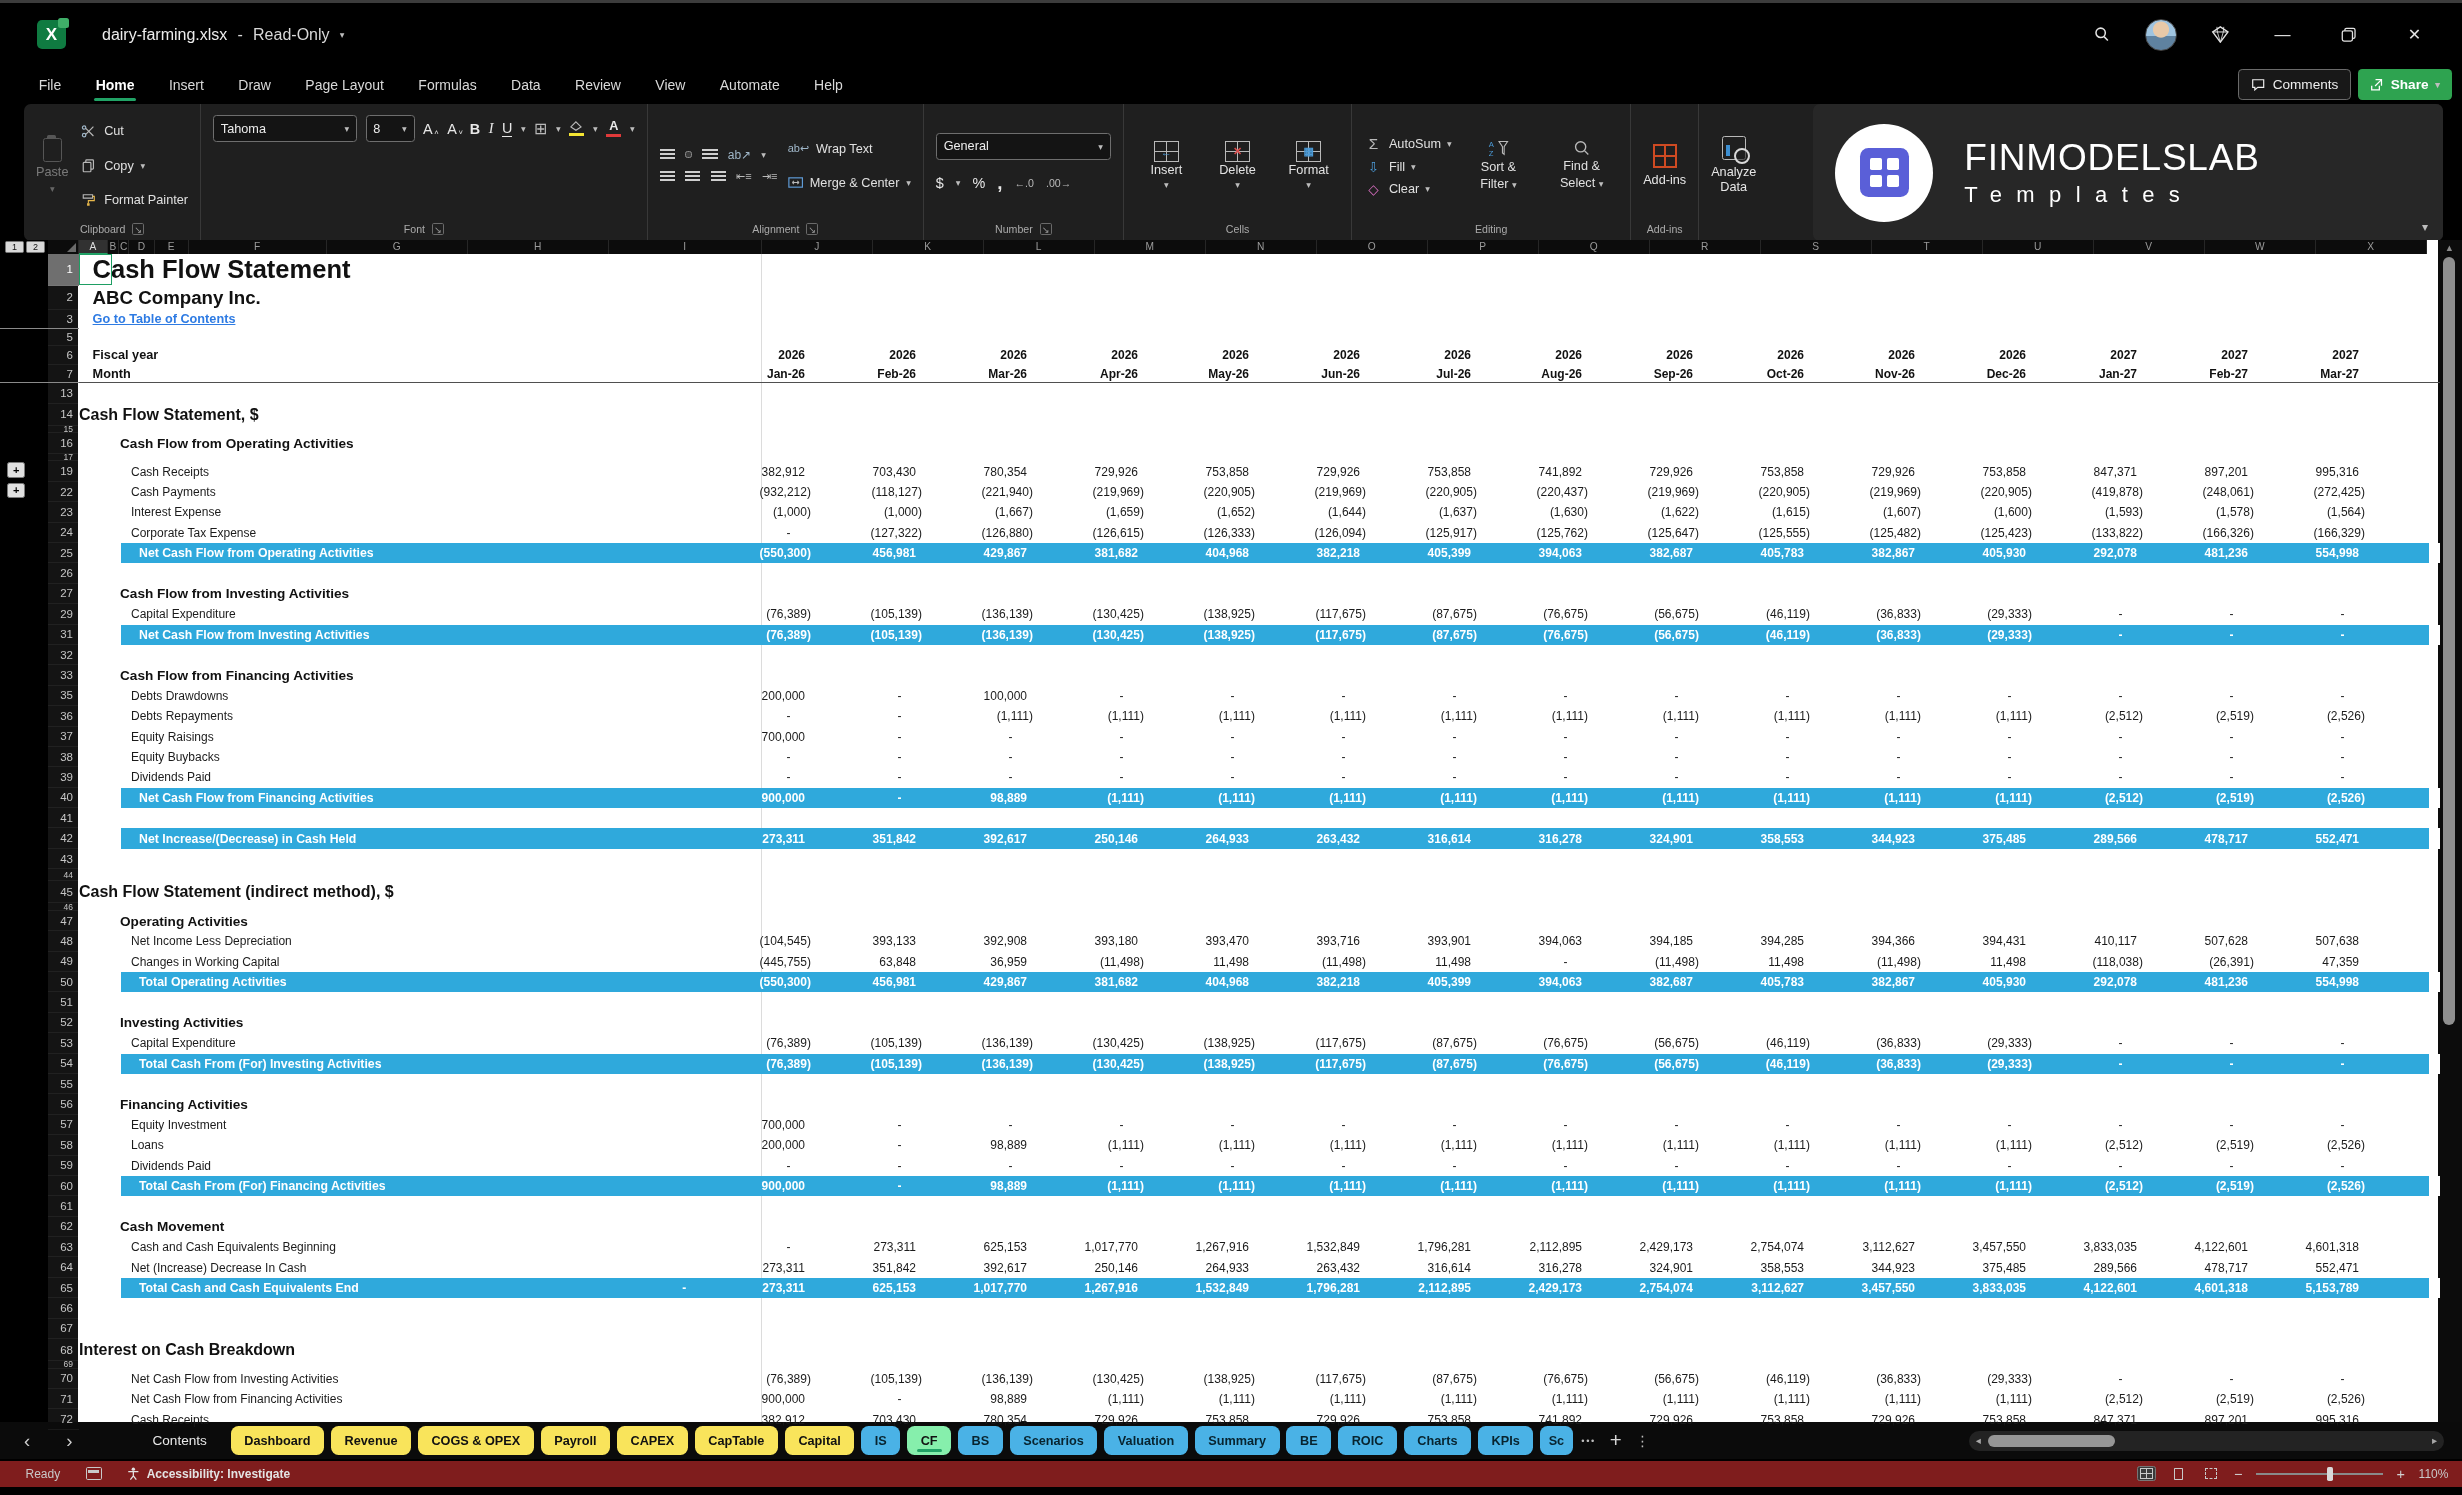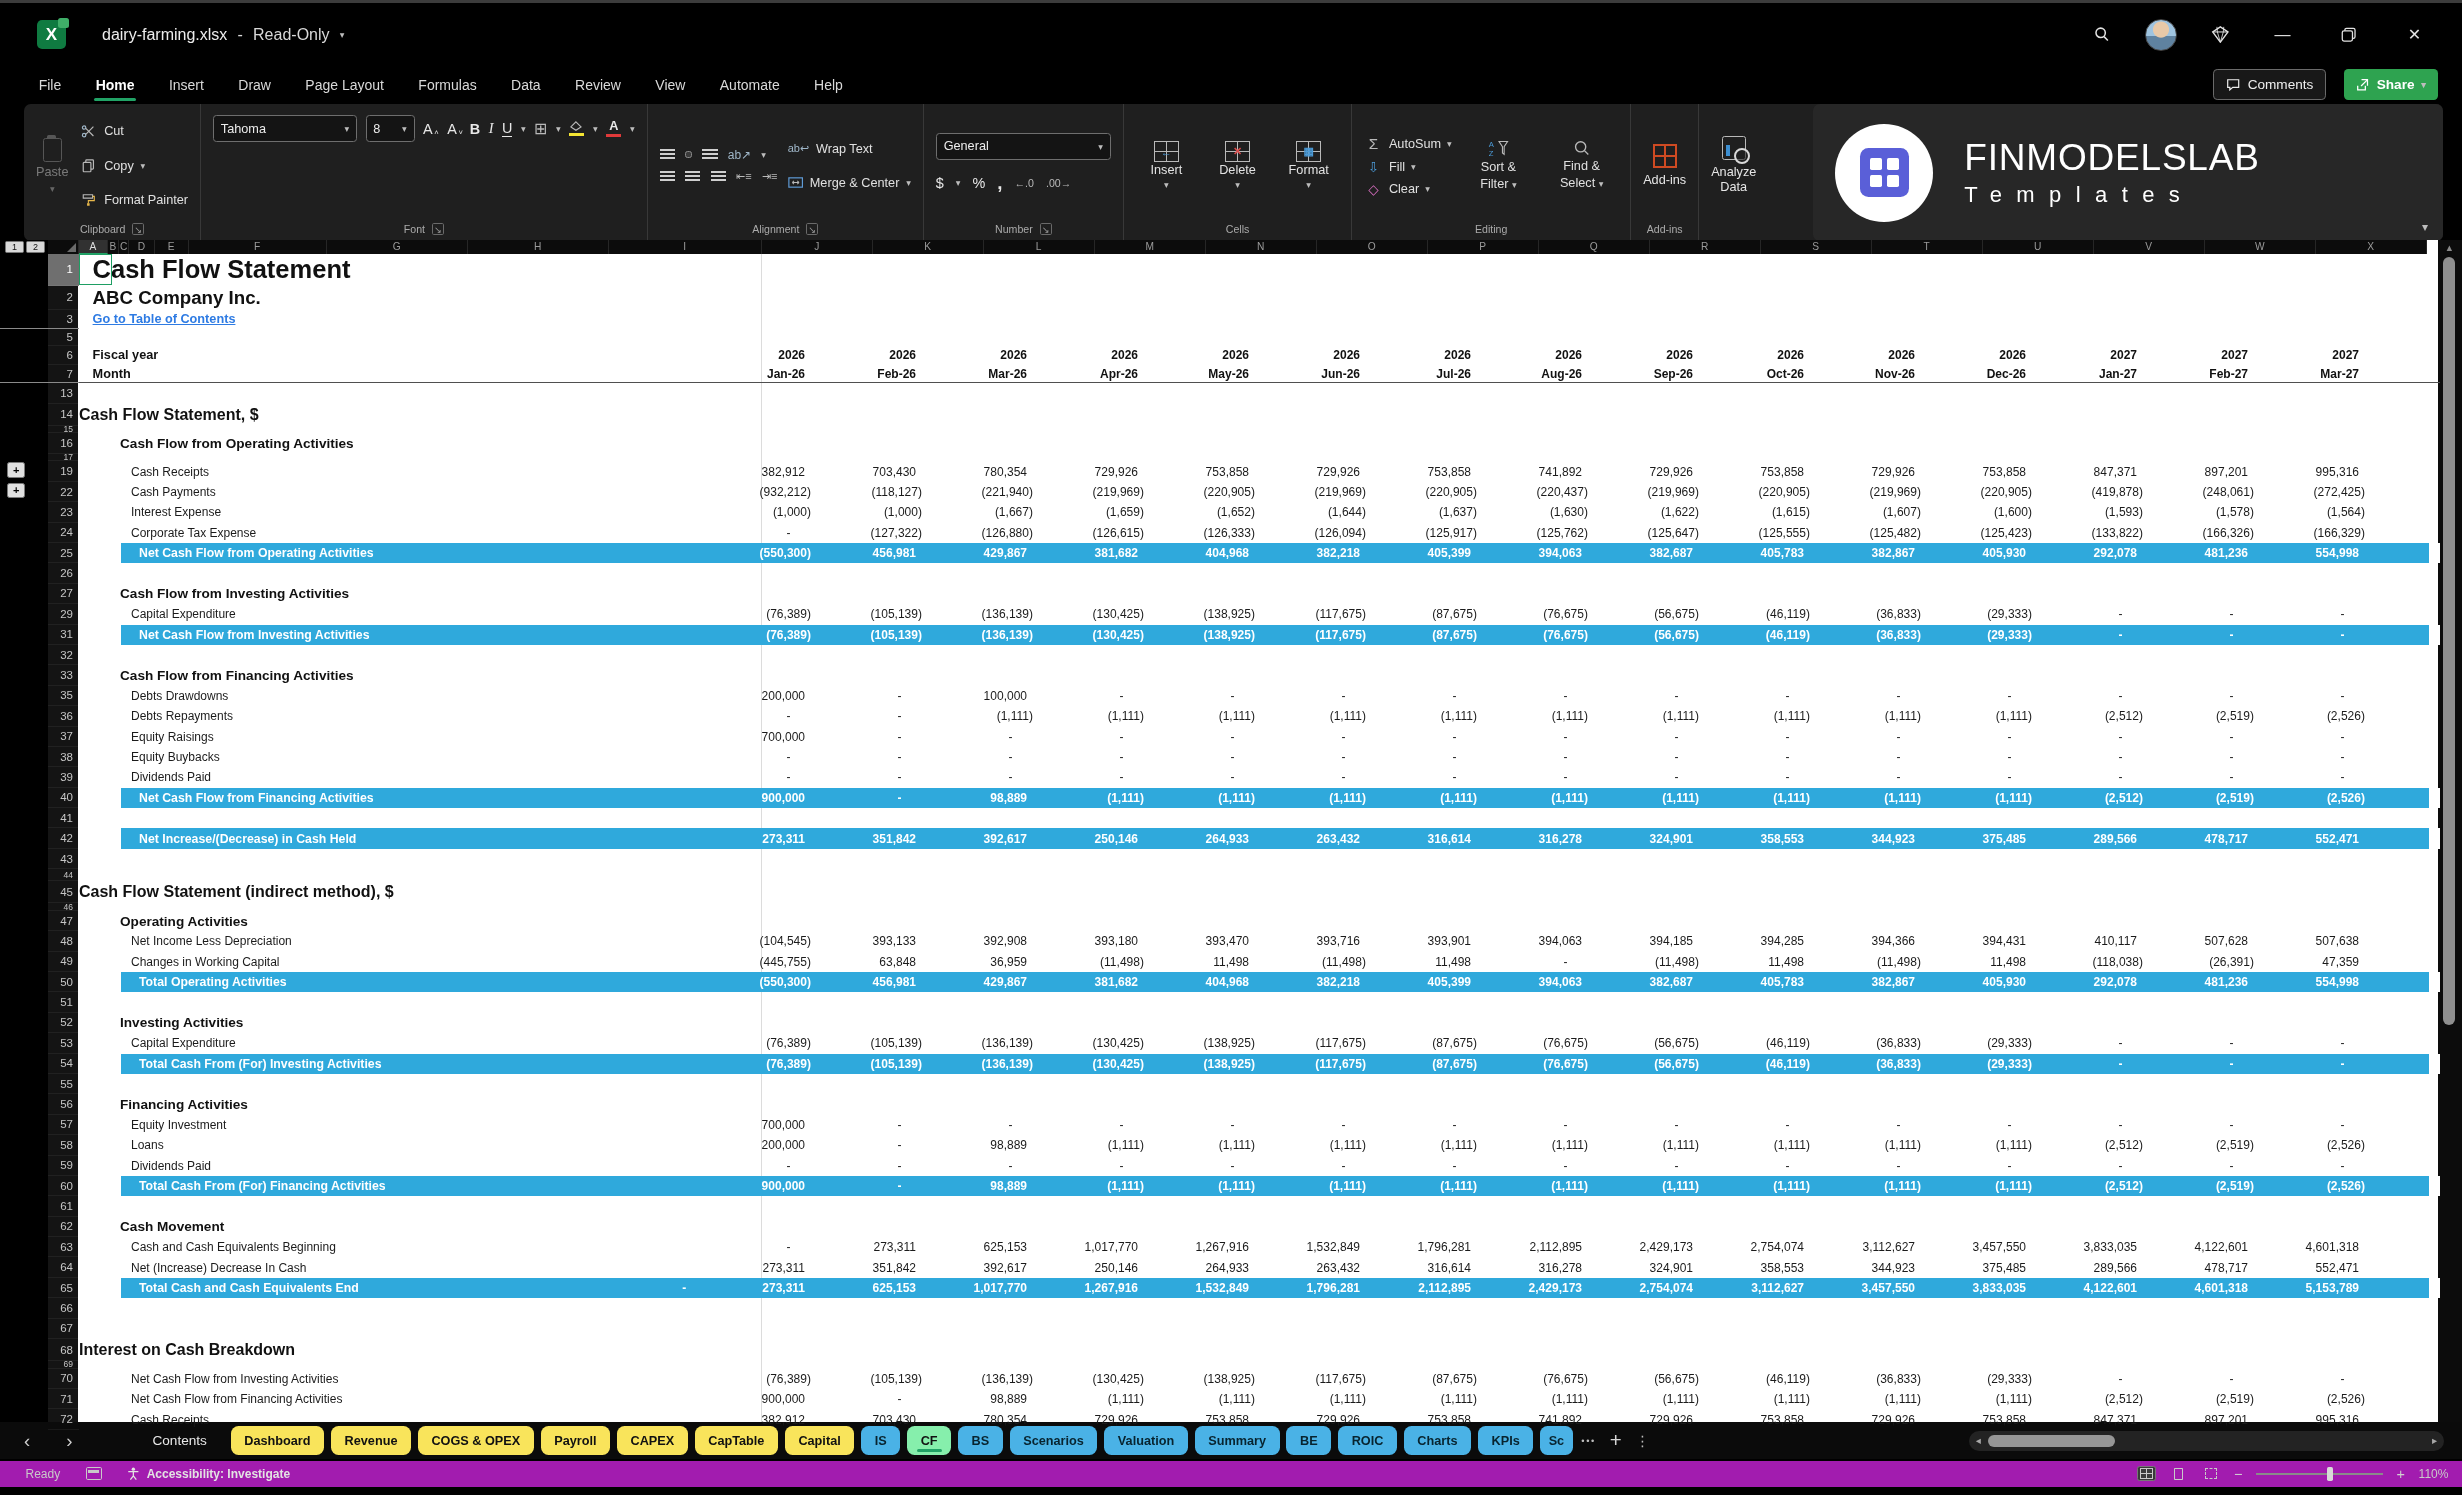--- a/index.html
+++ b/index.html
@@ -20,21 +20,21 @@
 .tbright{position:absolute;right:0;top:0;height:63px;display:flex;align-items:center;gap:29px;padding-right:29px}
 .tbicon{width:29px;height:29px;display:flex;align-items:center;justify-content:center}
 .avatar{width:32px;height:32px;border-radius:50%;background:radial-gradient(circle at 50% 32%,#e8c9a8 0 7.6px,transparent 8.5px),linear-gradient(#9fc4e0 0 55%,#5f82a0 55%);border:0.8px solid #444}
 .winbtn{width:37px;height:37px;display:flex;align-items:center;justify-content:center;font-size:16px;color:#e2e2e2}
 
 .menubar{position:absolute;top:66px;left:0;right:0;height:37px;display:flex;align-items:center}
 .mtabs{display:flex;gap:31px;margin-left:37px}
 .mtab{font-size:14px;color:#d9d9d9;padding:5.1px 1.7px;position:relative;cursor:default}
 .mtab.active{color:#fff;font-weight:bold}
 .mtab.active::after{content:"";position:absolute;left:0;right:0;bottom:-3.4px;height:2.5px;background:var(--green);border-radius:1.7px}
-.mbright{position:absolute;right:24px;display:flex;gap:18px;align-items:center}
+.mbright{position:absolute;right:10px;display:flex;gap:7px;align-items:center}
 .btn-comments{display:flex;align-items:center;gap:6.8px;border:0.8px solid #6a6a6a;border-radius:4.2px;height:31px;padding:0 12px;font-size:13.6px;color:#eee;background:#181818}
 .btn-share{display:flex;align-items:center;gap:6.8px;border-radius:4.2px;height:31px;padding:0 12px;font-size:13.6px;color:#fff;background:var(--sharegreen);font-weight:bold}
 
 .ribbon{position:absolute;top:104px;left:24px;right:18.7px;height:137px;background:#1f1f1f;border-radius:6.8px;display:flex}
 .grp{display:flex;flex-direction:column;padding:8.5px 12px 1.7px;border-right:0.8px solid #383838}
 .gbody{flex:1;display:flex;gap:10.2px}
 .glabel{height:20.4px;display:flex;align-items:center;justify-content:center;color:#ababab;font-size:10.6px;gap:6.8px}
 .launch{font-size:9.3px;color:#9a9a9a;border:0.8px solid #6a6a6a;border-radius:1.7px;width:12px;height:12px;display:flex;align-items:center;justify-content:center}
 .bigbtn{display:flex;flex-direction:column;align-items:center;gap:3.4px;font-size:12.7px;color:#e3e3e3;justify-content:center}
 .disabled{opacity:.45}
@@ -130,21 +130,21 @@
 .stab.active{background:#86efac;color:#111}
 .stab.active::after{content:"";position:absolute;left:22%;right:22%;bottom:3.4px;height:2.5px;background:var(--green);border-radius:1.7px}
 .stab.clip{max-width:37px;overflow:hidden;padding:0 8.5px}
 .moredots{color:#bdbdbd;font-size:9.3px;letter-spacing:1.7px;margin-left:8.5px}
 .addsheet{color:#d5d5d5;font-size:20.4px;font-weight:300;margin-left:13.6px}
 .kebab{color:#bdbdbd;font-size:14.4px;margin-left:13.6px}
 .hscroll{position:absolute;left:1969px;width:475px;top:8.5px;height:20.4px;background:#232323;border-radius:10.2px;display:flex;align-items:center;padding:0 6.8px}
 .hsar{color:#a8a8a8;font-size:10.2px}
 .hthumb{width:127px;height:12px;background:#969696;border-radius:6px;margin-left:6.8px}
 
-.statusbar{position:absolute;top:1461px;height:25.5px;left:0;right:0;background:#a21caf;display:flex;align-items:center;font-size:12px;color:#c9c9c9}
+.statusbar{position:absolute;top:1461px;height:25.5px;left:0;right:0;background:#7f1d1d;display:flex;align-items:center;font-size:12px;color:#c9c9c9}
 .stitem{margin-left:25.5px;display:flex;align-items:center;gap:6.8px}
 .ab{font-weight:bold;color:#e3e3e3}
 .monic{width:16px;height:12.7px;border:1.3px solid #c9c9c9;border-radius:1.7px;position:relative}
 .monic::after{content:"";position:absolute;left:1.7px;top:1.7px;right:1.7px;height:2.5px;background:#c9c9c9}
 .statusright{position:absolute;right:13.6px;display:flex;align-items:center;gap:13.6px}
 .vic{width:18.7px;height:15.3px;display:flex;align-items:center;justify-content:center}
 .vic.selbox{background:#3a3a3a;border:0.8px solid #777;border-radius:2.5px}
 .gridglyph{width:13.6px;height:11px;border:1.3px solid #c9c9c9;background:linear-gradient(#c9c9c9 0 0) 50% 0/1.3px 100% no-repeat,linear-gradient(#c9c9c9 0 0) 0 50%/100% 1.3px no-repeat}
 .pageglyph{width:9.3px;height:12px;border:1.3px solid #c9c9c9;border-radius:0.8px}
 .breakglyph{width:12.7px;height:11px;border:1.3px dashed #c9c9c9}

